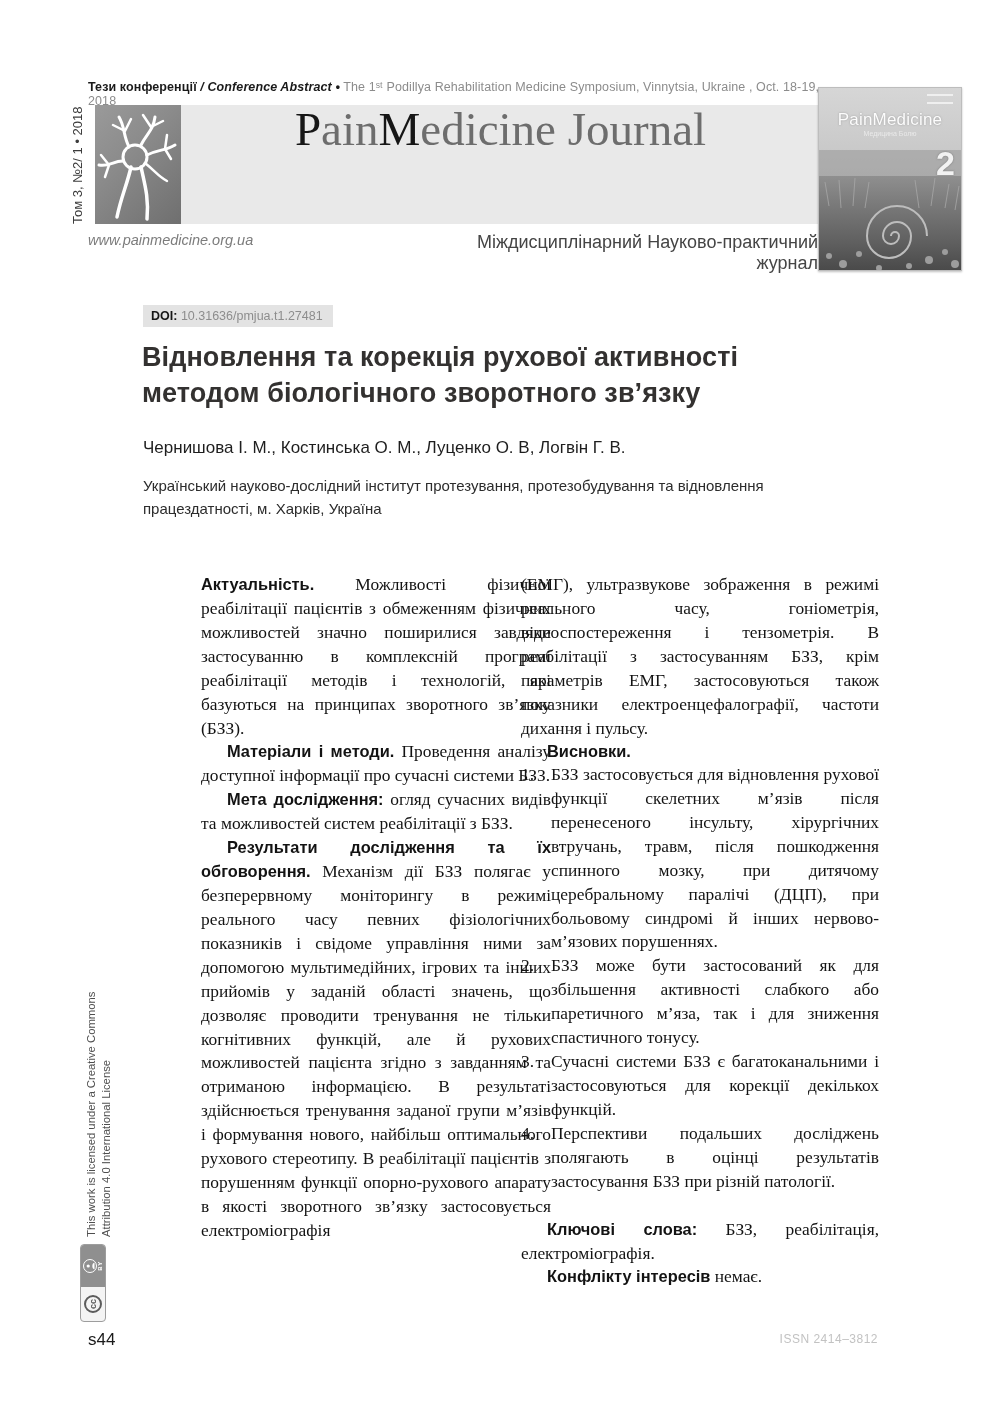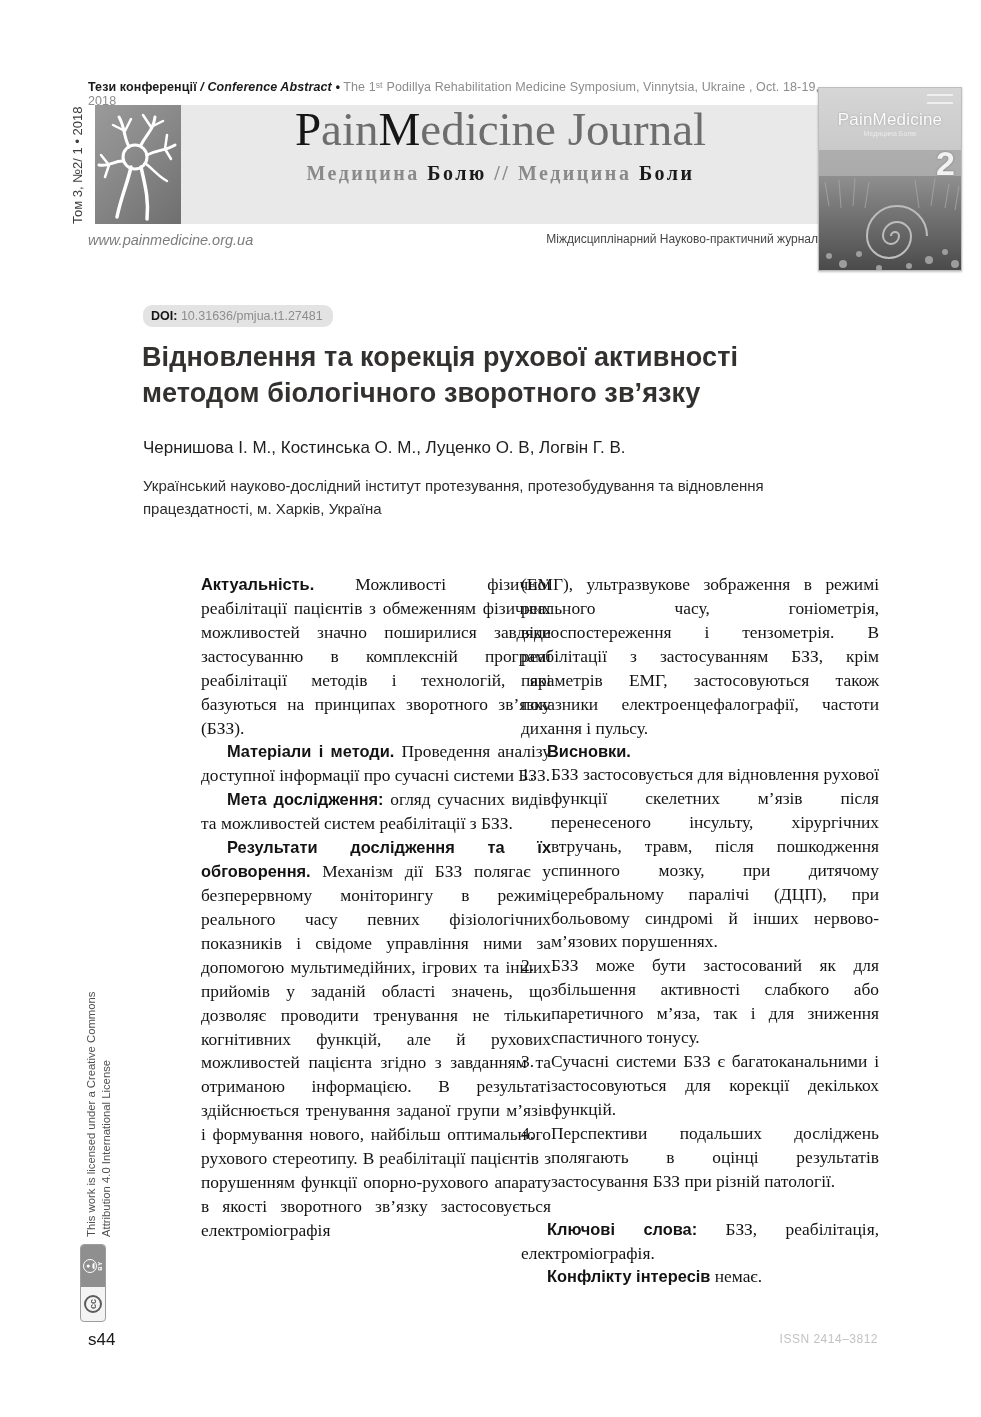--- a/index.html
+++ b/index.html
@@ -16,34 +16,34 @@
   .neuron { width:86px; height:119px; flex:0 0 86px; position:relative; background:linear-gradient(135deg,#9a9a9a 0%,#8b8b8b 40%,#6f6f6f 100%); overflow:hidden; }
   .mast-text { flex:1; text-align:center; padding-top:0; }
   .journal-title { font-family:"Liberation Serif", serif; font-size:47px; color:#6d6d6d; line-height:1.05; }
   .journal-title .dk { color:#161616; }
   .journal-subtitle { font-family:"Liberation Serif", serif; font-size:20px; font-weight:bold; color:#8a8a8a; letter-spacing:2.5px; margin-top:8px; }
   .journal-subtitle .dk { color:#1a1a1a; }
 
   .vol-vert { position:absolute; left:70px; top:224px; width:120px; height:18px; transform:rotate(-90deg); transform-origin:0 0; font-size:13px; color:#3c3c3c; white-space:nowrap; }
 
   .webrow-left { position:absolute; left:88px; top:232px; font-style:italic; font-size:14.5px; color:#7c7c7c; }
-  .webrow-right { position:absolute; left:418px; top:232px; width:400px; text-align:right; font-size:12px; color:#454545; }
+  .webrow-right { position:absolute; left:418px; top:232px; width:400px; text-align:right; font-size:18px; color:#454545; }
 
   
   .cover { position:absolute; left:818px; top:87px; width:144px; height:184px; background:#22c55e; border:1px solid #bdbdbd; box-shadow:0 1px 2px rgba(0,0,0,.25); overflow:hidden; }
   .cover-top { height:88px; background:linear-gradient(180deg,#d6d6d6,#c4c4c4); text-align:center; position:relative; }
   .cover-title { font-size:17px; color:#fcfcfc; padding-top:22px; letter-spacing:.2px; text-shadow:0 0 2px rgba(120,120,120,.6); }
   .cover-subtitle { font-size:7px; color:#eweaea; color:#eaeaea; filter:blur(.4px); }
   .cover-strip { position:absolute; bottom:0; left:0; right:0; height:26px; background:rgba(140,140,140,.45); }
   .cover-num { position:absolute; right:6px; bottom:-4px; font-size:34px; color:#f2f2f2; font-weight:bold; line-height:1; text-shadow:0 0 2px rgba(90,90,90,.7); }
   .cover-bars { position:absolute; top:6px; right:8px; width:26px; height:10px; border-top:2px solid #efefef; border-bottom:2px solid #efefef; }
   .cover-photo { position:absolute; top:88px; left:0; right:0; bottom:0; background:linear-gradient(180deg,#8f8f8f 0%,#7a7a7a 30%,#606060 70%,#4a4a4a 100%); }
 
   
-  .doi-badge { position:absolute; left:143px; top:305px; background:#e3e3e3; padding:4px 10px 4px 8px; font-size:12.5px;border-radius:9px; }
+  .doi-badge { position:absolute; left:143px; top:305px; background:#e3e3e3; padding:4px 10px 4px 8px; font-size:12.5px; }
   .doi-badge .lbl { font-weight:bold; color:#161616; }
   .doi-badge .val { color:#8d8d8d; }
 
   .art-title { position:absolute; left:142px; top:340px; width:690px; font-size:27px; font-weight:bold; color:#333130; line-height:1.33; letter-spacing:.1px; }
   .authors { position:absolute; left:143px; top:438px; width:680px; font-size:17px; color:#1e1e1e; }
   .affiliation { position:absolute; left:143px; top:475px; width:660px; font-size:15px; color:#2c2c2c; line-height:1.5; }
 
   
   .col { position:absolute; top:573px; font-family:"Liberation Serif", serif; font-size:17.4px; color:#131313; line-height:1.375; text-align:justify; }
   .col-left  { left:155px; width:350px;margin-left:46px; }
@@ -93,23 +93,20 @@
         <path d="M28 56 C18 56 14 62 4 60" fill="none" stroke="#fff" stroke-width="3" stroke-linecap="round"></path>
         <path d="M14 60 L6 50 M14 60 L10 72" fill="none" stroke="#fff" stroke-width="2.5" stroke-linecap="round"></path>
         <path d="M36 62 C32 80 26 92 22 112" fill="none" stroke="#fff" stroke-width="3.5" stroke-linecap="round"></path>
         <path d="M46 62 C50 80 54 94 52 114" fill="none" stroke="#fff" stroke-width="3.5" stroke-linecap="round"></path>
         <path d="M50 58 C60 66 64 72 72 76" fill="none" stroke="#fff" stroke-width="2.5" stroke-linecap="round"></path>
       </svg>
     </div>
     <div class="mast-text">
       <div class="journal-title">
         <span class="dk">P</span><span>ain</span><span class="dk">M</span><span>edicine Journal</span>
-      </div>
-      <div class="journal-subtitle">
-        <span>Медицина </span><span class="dk">Болю</span><span> // </span><span>Медицина </span><span class="dk">Боли</span>
       </div>
     </div>
   </div>
 
   <div class="webrow-left">www.painmedicine.org.ua</div>
   <div class="webrow-right">Міждисциплінарний Науково-практичний журнал</div>
 
   <div class="cover">
     <div class="cover-top">
       <div class="cover-bars"></div>

